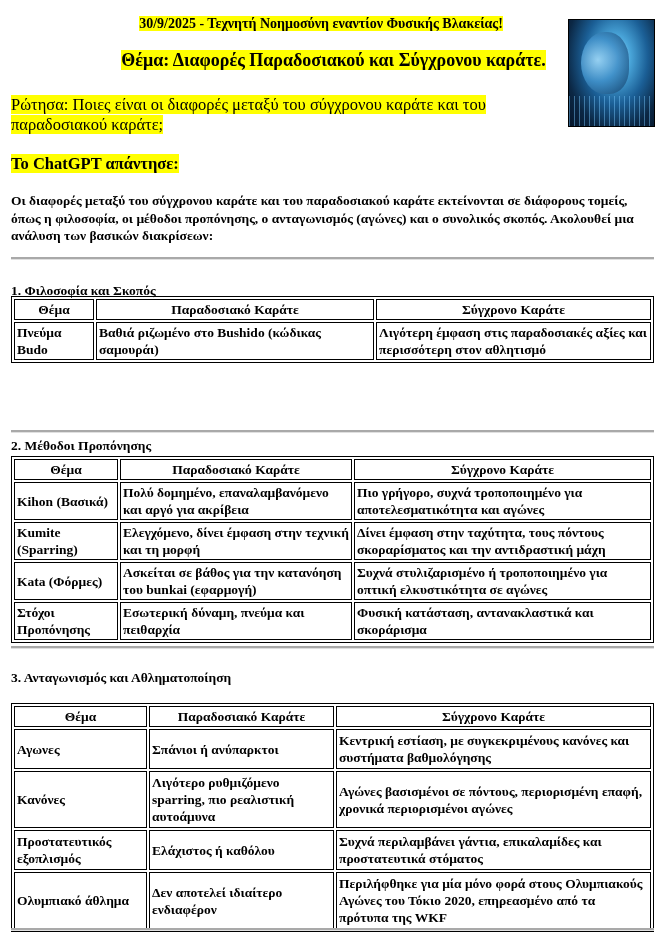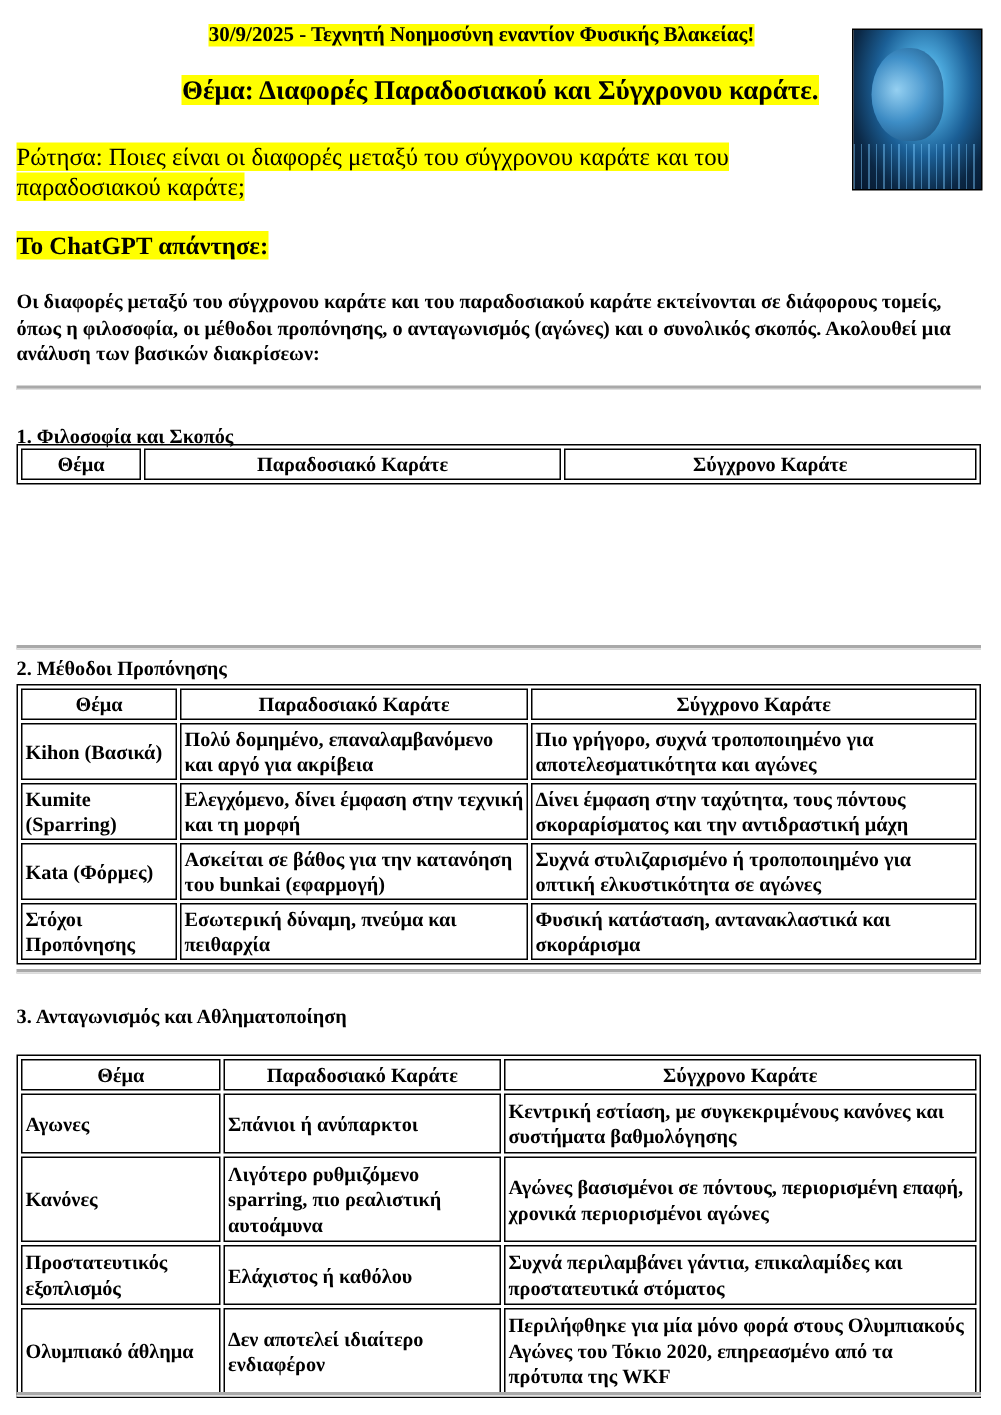--- a/index.html
+++ b/index.html
@@ -80,20 +80,25 @@
       <col>
     </colgroup>
   <thead>
     <tr>
       <th>Θέμα</th>
       <th>Παραδοσιακό Καράτε</th>
       <th>Σύγχρονο Καράτε</th>
     </tr>
   </thead>
   <tbody>
+    <tr>
+      <td>Πνεύμα Budo</td>
+      <td>Βαθιά ριζωμένο στο Bushido (κώδικας σαμουράι)</td>
+      <td>Λιγότερη έμφαση στις παραδοσιακές αξίες και περισσότερη στον αθλητισμό</td>
+    </tr>
   </tbody>
 </table>
 
 <div class="rule" style="top:430px;"></div>
 
 <div class="sec-heading" style="top:438px;">2. Μέθοδοι Προπόνησης</div>
 
 <table id="table-2" class="cmp">
   <colgroup>
       <col style="width:104px">

